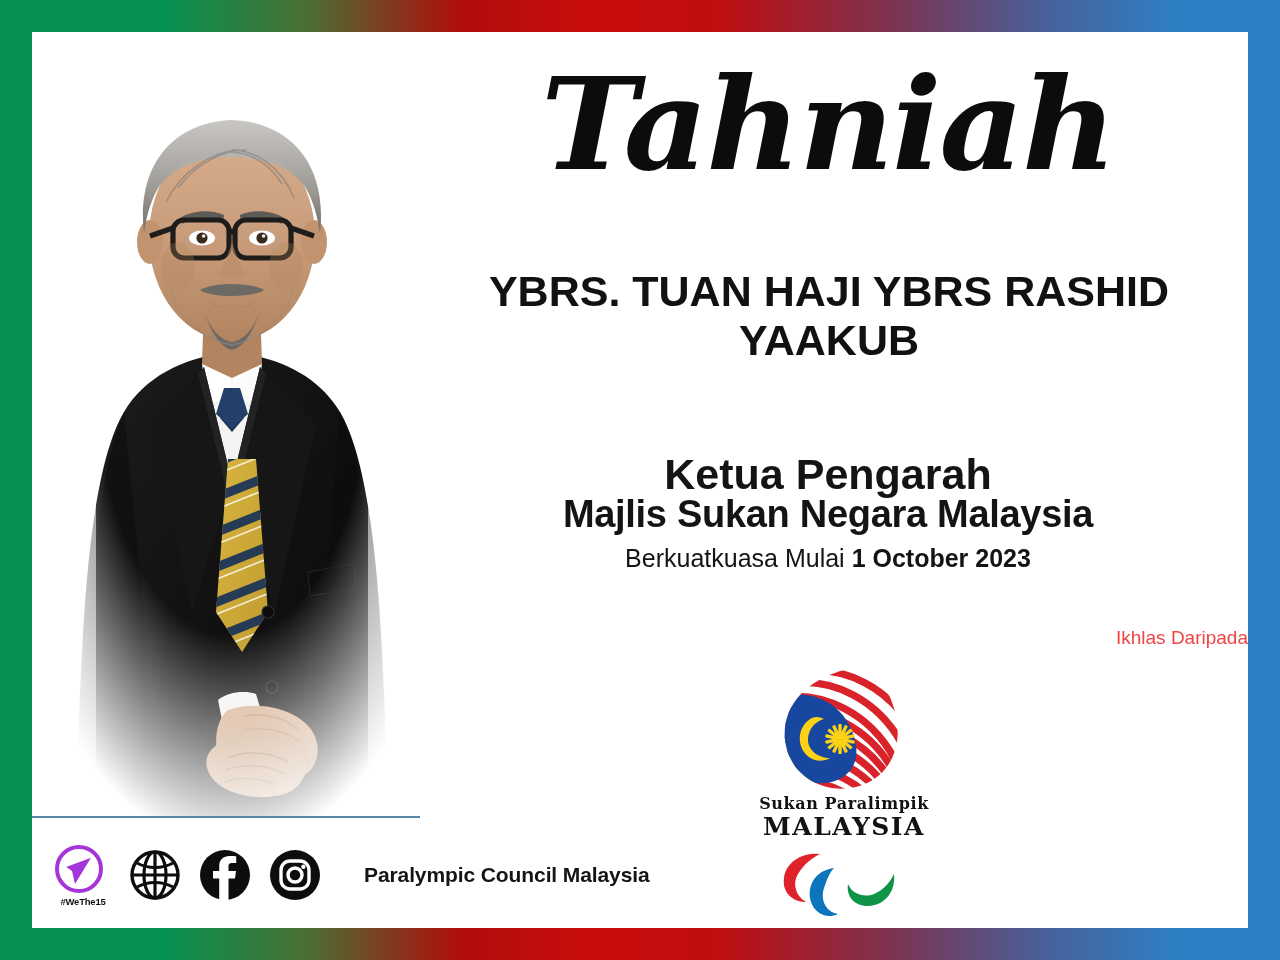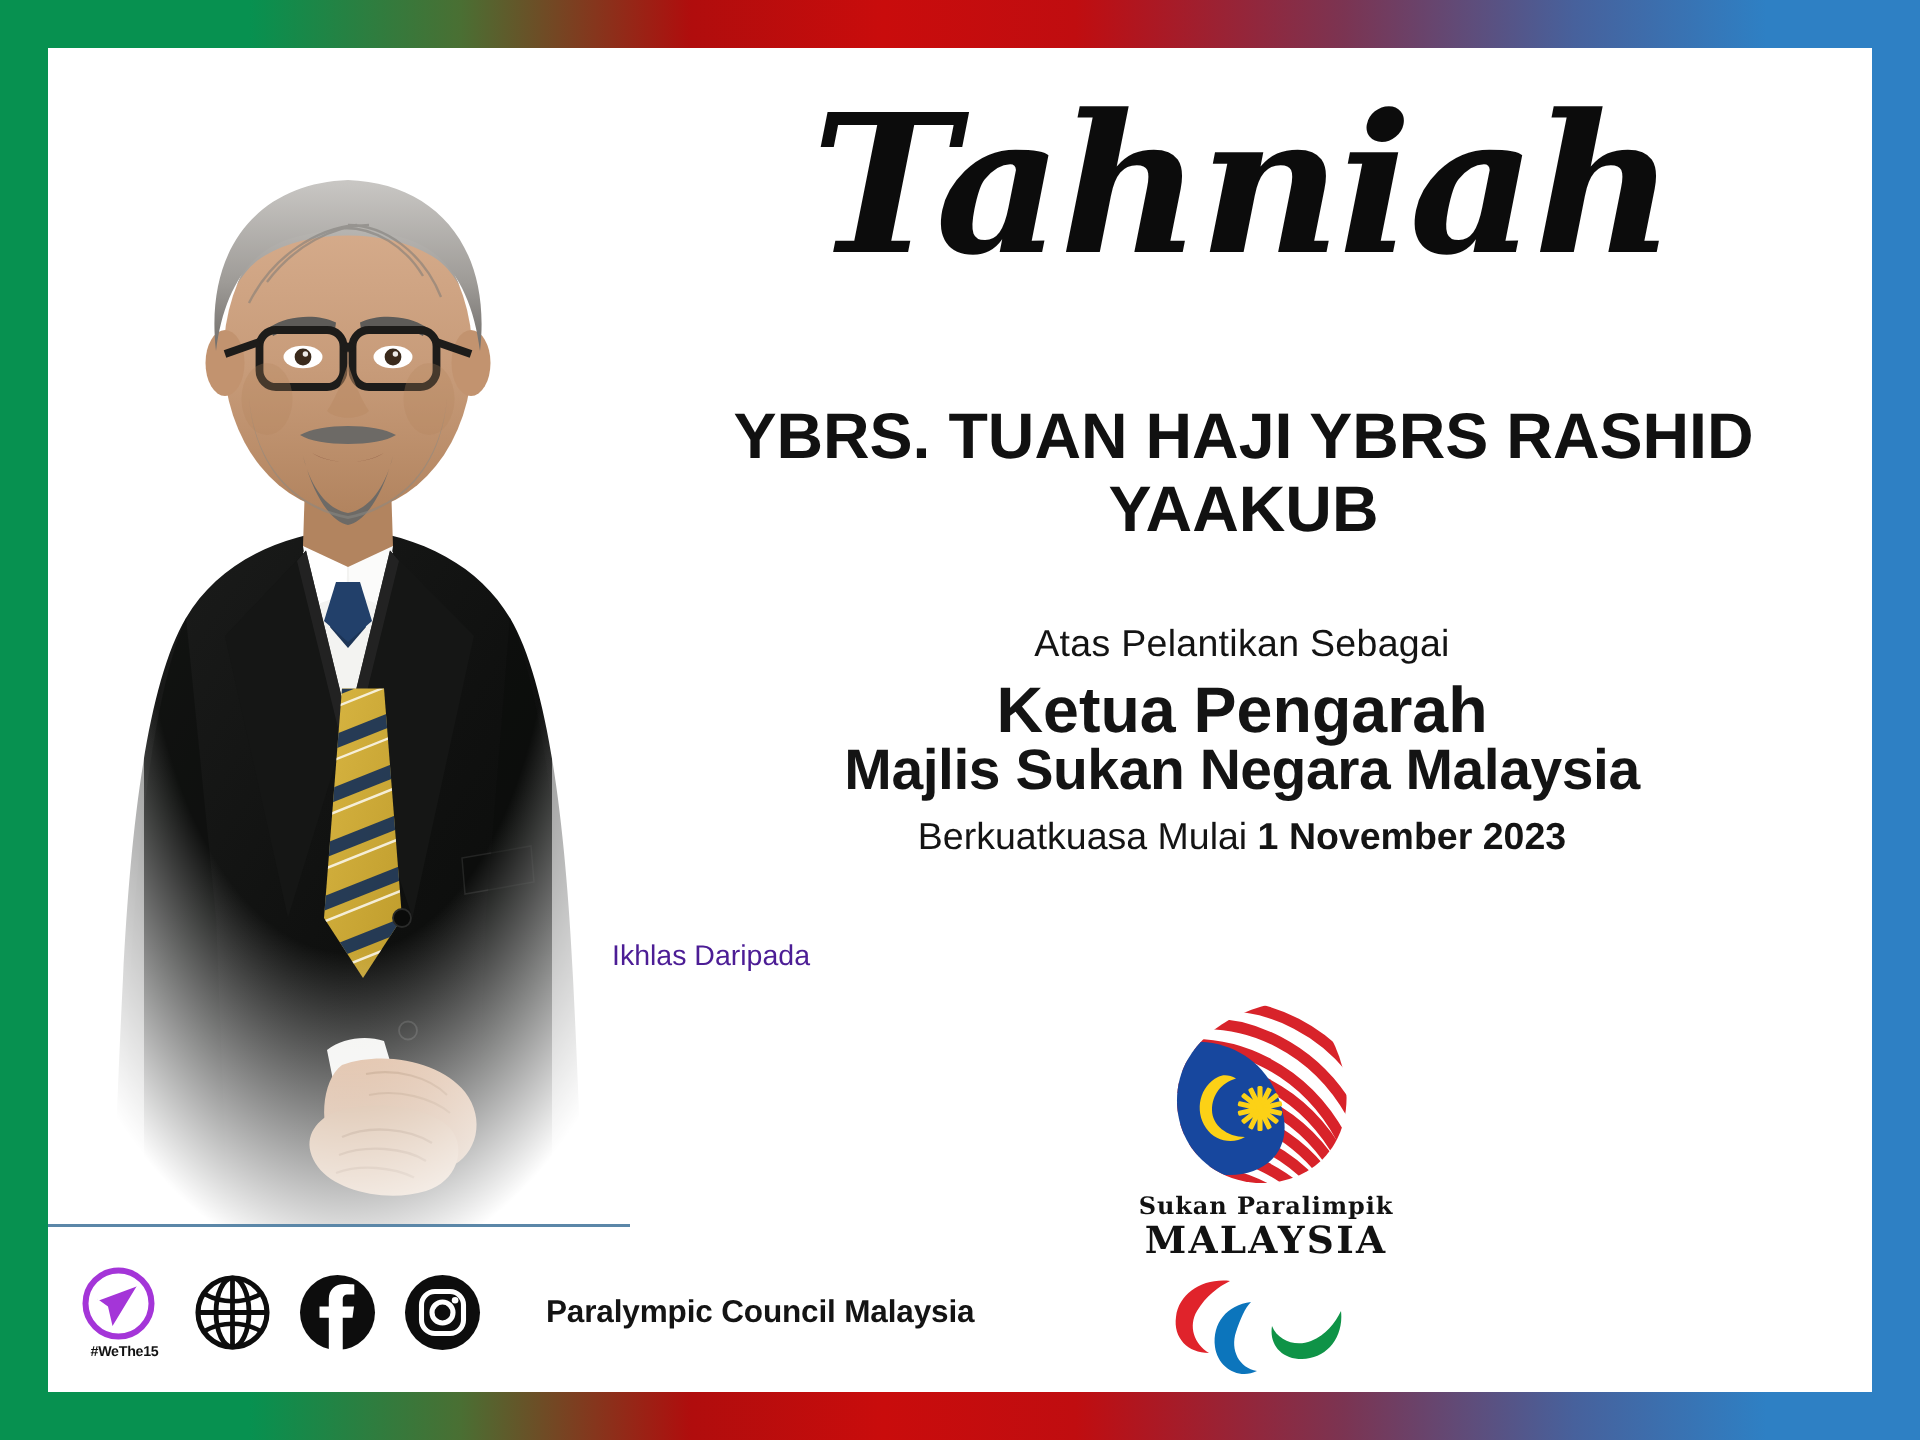--- a/index.html
+++ b/index.html
@@ -119,24 +119,24 @@
   .effective{
     top:512px;
     font-size:25px;
     font-weight:400;
   }
   .effective b{ font-weight:700; }
 
   .ikhlas{
     position:absolute;
     top:595px; left:0; width:840px;
-    text-align:left;
+    text-align:right;
     font-size:19px;
     font-weight:400;
-    color:#4c1d95;
+    color:#ef4444;
   }
 
   
   .mpm-logo{
     position:absolute;
     left:366px; top:630px;
     width:140px; height:135px;
   }
   .mpm-text{
     position:absolute;
@@ -381,28 +381,27 @@
     </div>
 
     <div class="divider"></div>
 
     <div class="content">
 
       <div class="tahniah">Tahniah</div>
 
       <div class="honoree">YBRS. TUAN HAJI YBRS RASHID YAAKUB</div>
 
-      <div class="sub-line atas">Atas Pelantikan Sebagai</div>
 
       <div class="sub-line post1">Ketua Pengarah</div>
 
       <div class="sub-line post2">Majlis Sukan Negara Malaysia</div>
 
       <div class="sub-line effective">
-        <span>Berkuatkuasa Mulai </span><b>1 November 2023</b>
+        <span>Berkuatkuasa Mulai </span><b>1 October 2023</b>
       </div>
 
       <div class="ikhlas">Ikhlas Daripada</div>
 
       <svg class="mpm-logo" viewBox="0 0 140 135" xmlns="http://www.w3.org/2000/svg">
         <defs>
           <clipPath id="flame">
             <path d="M96 4
                      C122 34 132 72 116 100
                      C100 128 62 134 36 118

